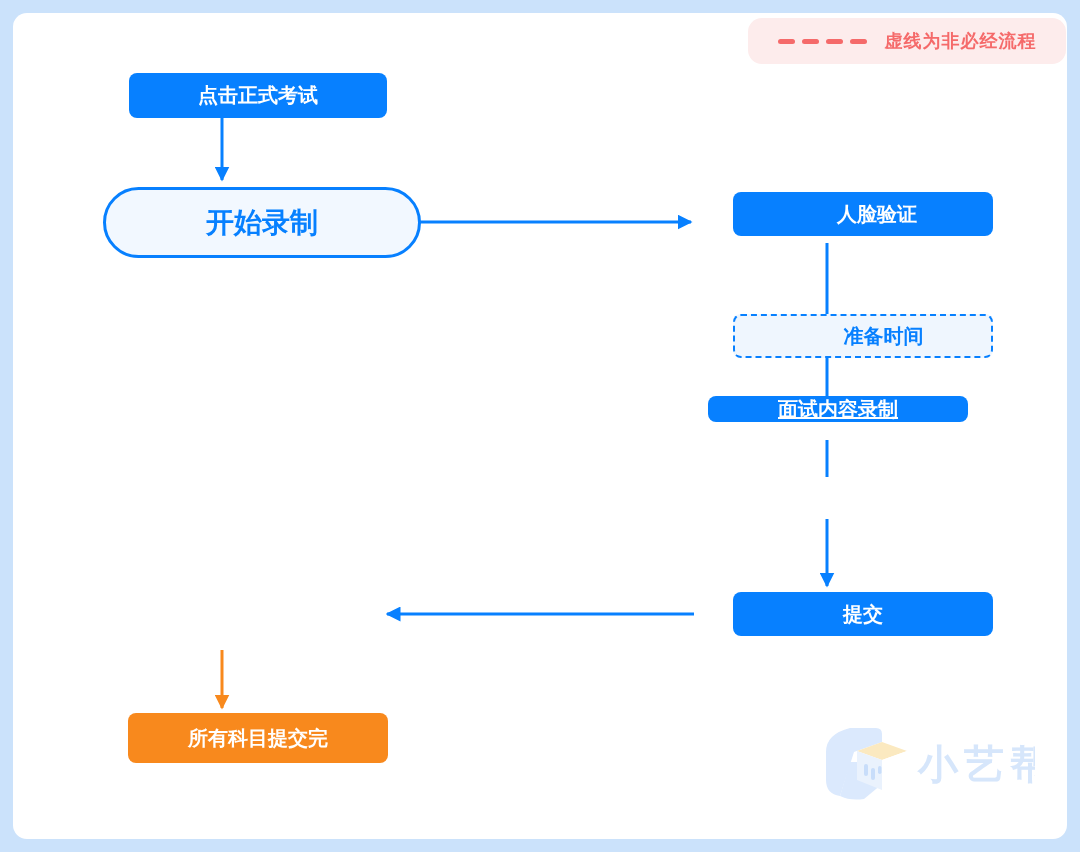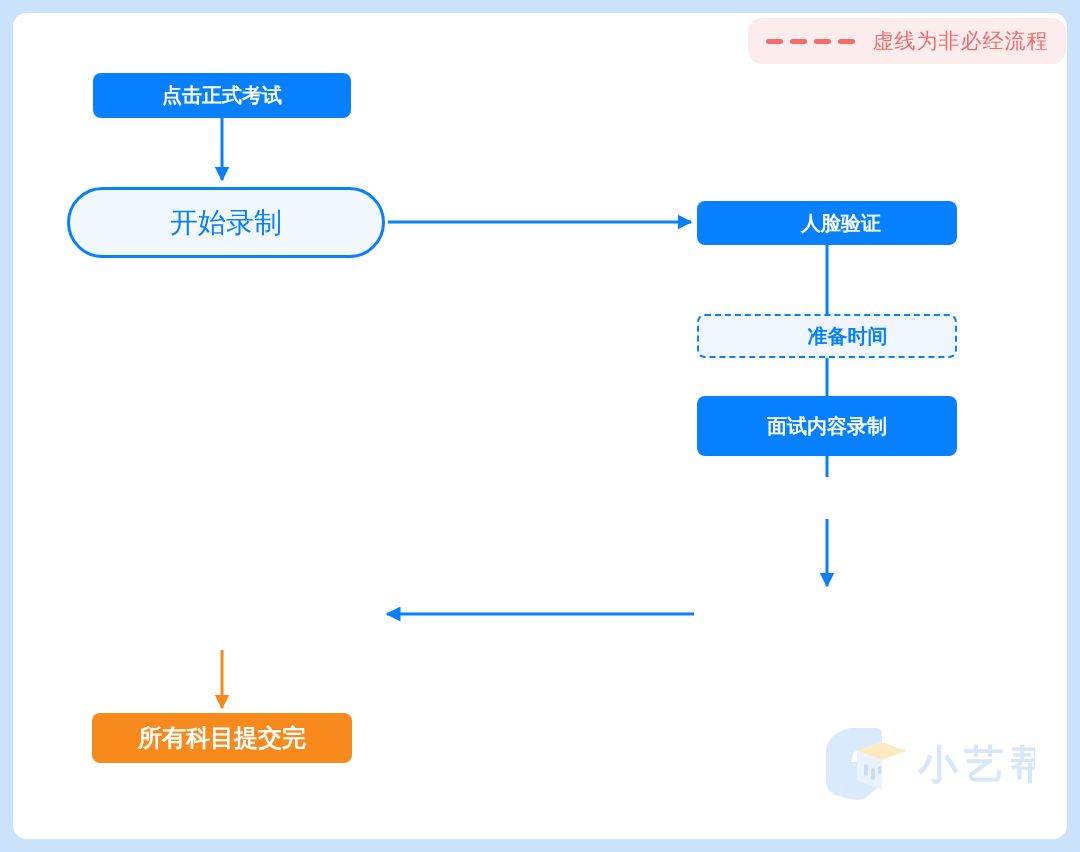--- a/index.html
+++ b/index.html
@@ -16,51 +16,51 @@
     position:absolute;left:13px;top:13px;right:13px;bottom:13px;
     background:#ffffff;border-radius:14px;z-index:0;
   }
   .edges{
     position:absolute;left:0;top:0;width:1080px;height:852px;z-index:1;
     pointer-events:none;
   }
   .node{
     position:absolute;z-index:2;
     display:flex;align-items:center;justify-content:center;
-    box-sizing:border-box;text-align:center;
+    box-sizing:border-box;text-align:center;margin-left:36px;
   }
   .node.solid{
     background:#0780ff;color:#ffffff;
     font-size:20px;font-weight:700;border-radius:8px;
   }
   .node.dashed{
     background:#eff6fe;color:#0780ff;
     border:2px dashed #0780ff;
     font-size:20px;font-weight:700;border-radius:8px;padding-left:41px;
   }
   .node.pill{
     background:#f2f8ff;color:#0780ff;
     border:3px solid #0780ff;
-    font-size:28px;font-weight:400;border-radius:40px;
+    font-size:28px;font-weight:700;border-radius:40px;
   }
   .node.orange{
     background:#f8891d;color:#ffffff;
-    font-size:24px;font-weight:700;border-radius:8px;
+    font-size:20px;font-weight:700;border-radius:8px;
   }
   .legend{
     position:absolute;left:748px;top:18px;width:318px;height:46px;z-index:2;
     background:#fdecec;border-radius:14px;
     display:flex;align-items:center;justify-content:center;gap:18px;
   }
   .legend-dashes{display:flex;gap:7px;align-items:center;}
   .legend-dashes i{
     display:block;width:17px;height:5px;border-radius:2.5px;background:#f56a6a;
   }
   .legend-label{
-    color:#f56a6a;font-size:21px;font-weight:400;letter-spacing:1px;
+    color:#f56a6a;font-size:18px;font-weight:700;letter-spacing:1px;
   }
   .watermark{
     position:absolute;left:820px;top:722px;z-index:2;
   }
 </style>
 </head>
 <body>
 
 <div class="frame">
   <div class="canvas"></div>
@@ -91,27 +91,28 @@
         <i></i>
         <i></i>
     </span>
     <span class="legend-label">虚线为非必经流程</span>
   </div>
 
   <div class="node solid" style="left:93px;top:73px;width:258px;height:45px;">点击正式考试</div>
 
   <div class="node pill" style="left:67px;top:187px;width:318px;height:71px;">开始录制</div>
 
-  <div class="node solid" style="left:697px;top:201px;width:260px;height:44px;padding-left:28px;">人脸验证</div>
+  <div class="node solid" style="left:697px;top:192px;width:260px;height:44px;padding-left:28px;">人脸验证</div>
 
   <div class="node dashed" style="left:697px;top:314px;width:260px;height:44px;">准备时间</div>
 
-  <div class="node solid" style="left:697px;top:396px;width:260px;height:60px;">面试内容录制</div>
+  <div class="node solid" style="left:672px;top:396px;width:260px;height:26px;text-decoration:underline;">面试内容录制</div>
 
 
+  <div class="node solid" style="left:697px;top:592px;width:260px;height:44px;">提交</div>
 
 
   <div class="node orange" style="left:92px;top:713px;width:260px;height:50px;">所有科目提交完</div>
 
   <svg class="watermark" width="215" height="82" viewBox="0 0 215 82">
     <g>
       <path d="M30 6 L56 6 Q62 6 62 12 L62 20 L34 30 L20 74 Q6 72 6 58 L6 30 Q6 12 30 6 Z" fill="#dbe9fd"></path>
       <path d="M20 74 Q30 79 44 77 L62 62 L62 40 L30 40 Z" fill="#dbe9fd"></path>
       <polygon points="37,29 62,20 87,29 62,38" fill="#fbe9c0"></polygon>
       <polygon points="37,29 37,58 62,68 62,38" fill="#eaf2fd"></polygon>

